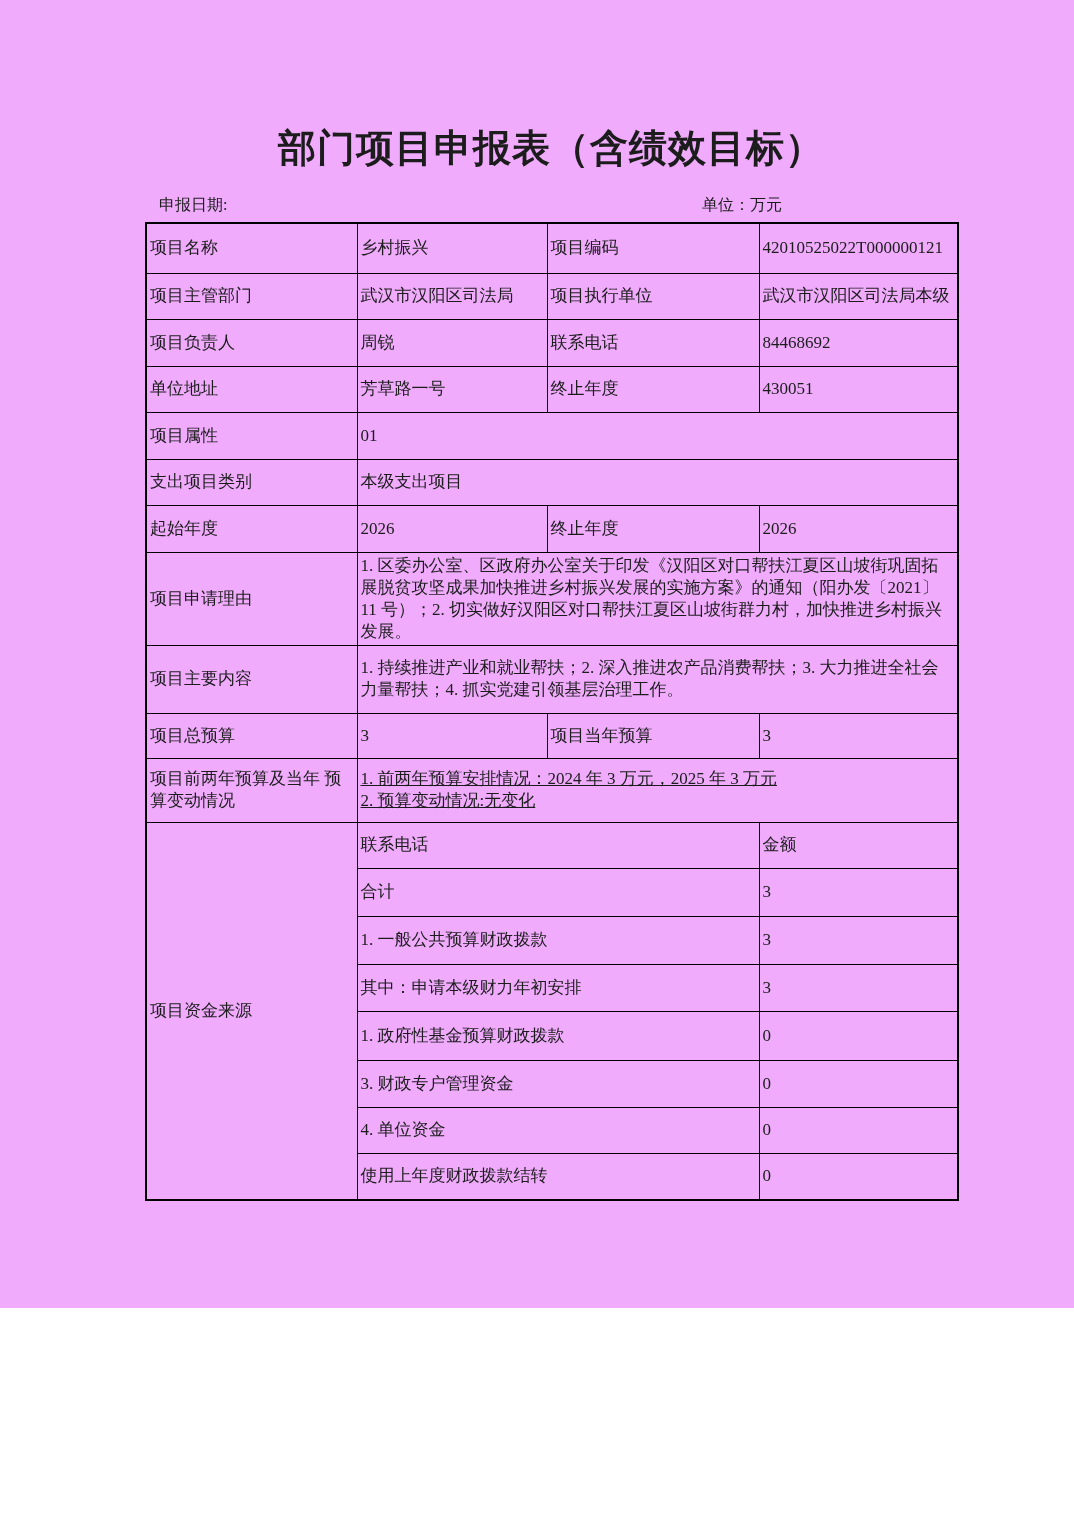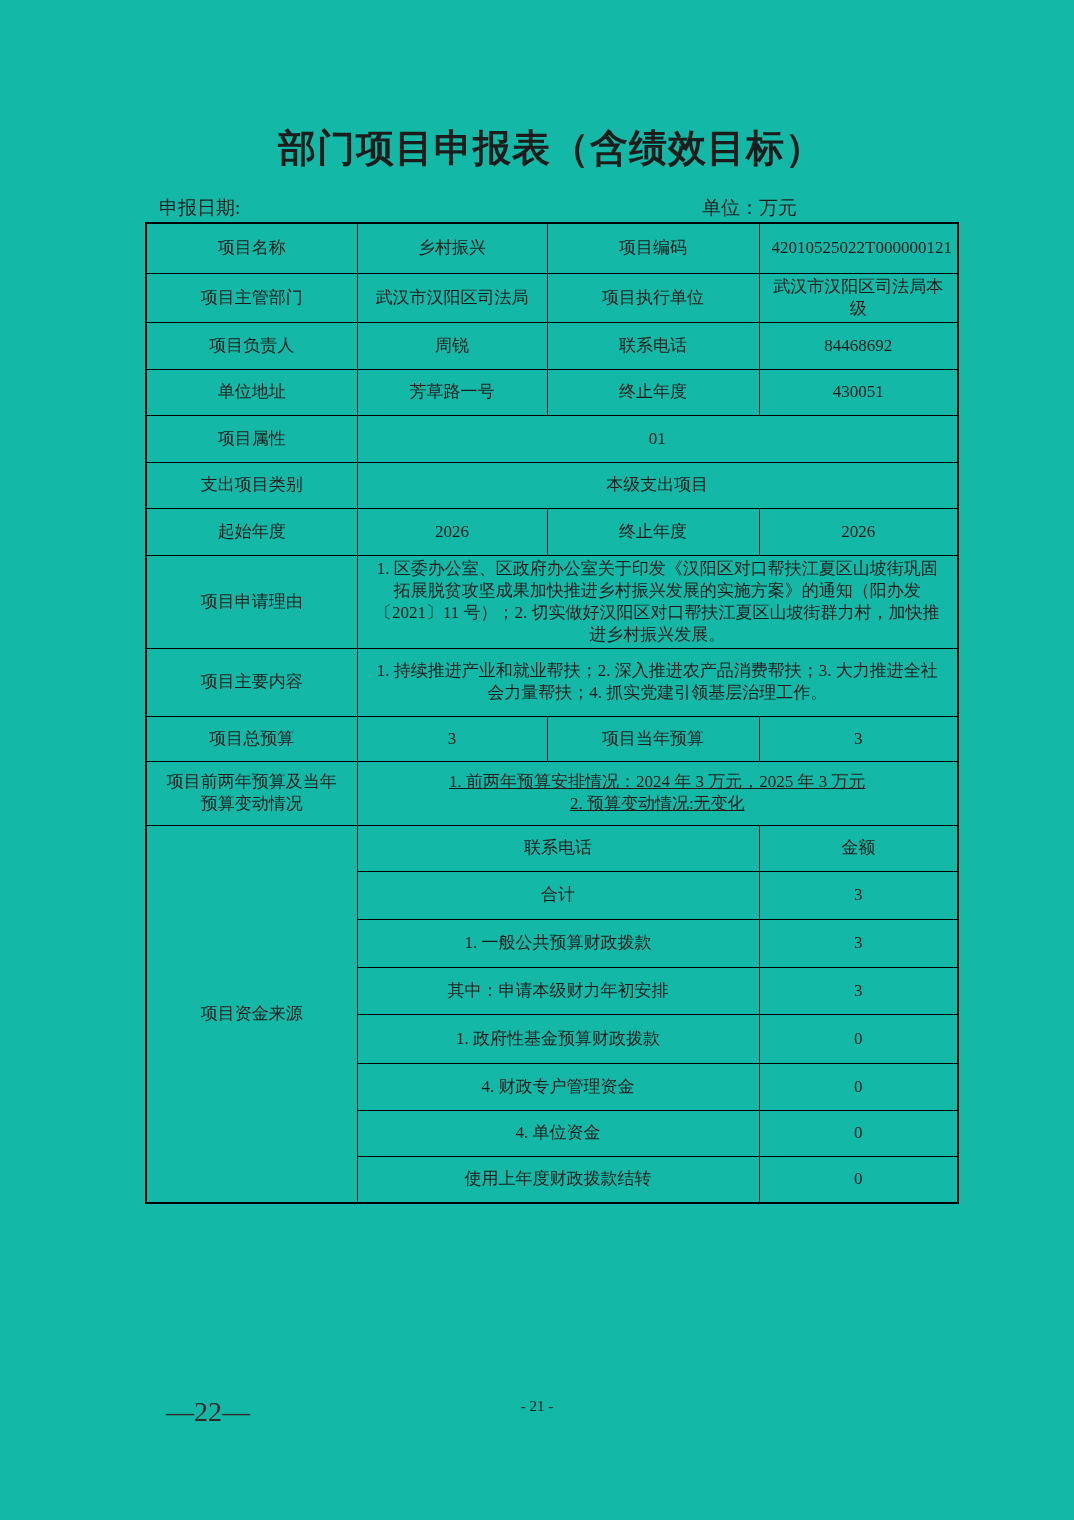--- a/index.html
+++ b/index.html
@@ -1,21 +1,21 @@
 <!DOCTYPE html>
 <html><head>
 <meta charset="utf-8">
 <style>
   * { box-sizing: border-box; }
   html, body { margin: 0; padding: 0; background: #ffffff; }
   .page {
     position: relative;
     width: 1074px;
-    height: 1520px;
-    background: #14b8a6;
+    height: 1308px;
+    background: #f0abfc;
     font-family: "Liberation Serif", "DejaVu Serif", serif;
     color: #1c1c1c;
     overflow: hidden;
   }
   .content {
     position: absolute;
     left: 145px;
     top: 0;
     width: 812px;
   }
@@ -31,40 +31,40 @@
     font-weight: bold;
     letter-spacing: 1px;
     white-space: nowrap;
   }
   .meta {
     position: absolute;
     top: 195px;
     left: 0;
     width: 100%;
     height: 26px;
-    font-size: 19px;
+    font-size: 16px;
   }
   .meta .date-label { position: absolute; left: 14px; top: 0; }
   .meta .unit-label { position: absolute; left: 557px; top: 0; text-align: center; }
   table.form {
     position: absolute;
     top: 222px;
     left: 0;
     width: 812px;
     border-collapse: collapse;
     table-layout: fixed;
     border: 2px solid #000;
   }
   table.form td {
     border: 1px solid #000;
     font-size: 17px;
     line-height: 22px;
-    text-align: center;
+    text-align: left;
     vertical-align: middle;
-    padding: 2px 12px;
+    padding: 2px 3px;
     overflow: hidden;
   }
   td.leftalign { text-align: left; padding-left: 4px; margin-top: 40px; }
   td.longtext {
     font-size: 16px;
     line-height: 24px;
     text-align: center;
     padding: 3px 2px;
   }
   td.prior-lines {
@@ -191,21 +191,21 @@
         </tr>
         <tr style="height:47px">
           <td colspan="2" class="leftalign">其中：申请本级财力年初安排</td>
           <td>3</td>
         </tr>
         <tr style="height:49px">
           <td colspan="2" class="leftalign">1. 政府性基金预算财政拨款</td>
           <td>0</td>
         </tr>
         <tr style="height:47px">
-          <td colspan="2" class="leftalign">4. 财政专户管理资金</td>
+          <td colspan="2" class="leftalign">3. 财政专户管理资金</td>
           <td>0</td>
         </tr>
         <tr style="height:46px">
           <td colspan="2" class="leftalign">4. 单位资金</td>
           <td>0</td>
         </tr>
         <tr style="height:47px">
           <td colspan="2" class="leftalign">使用上年度财政拨款结转</td>
           <td>0</td>
         </tr>

